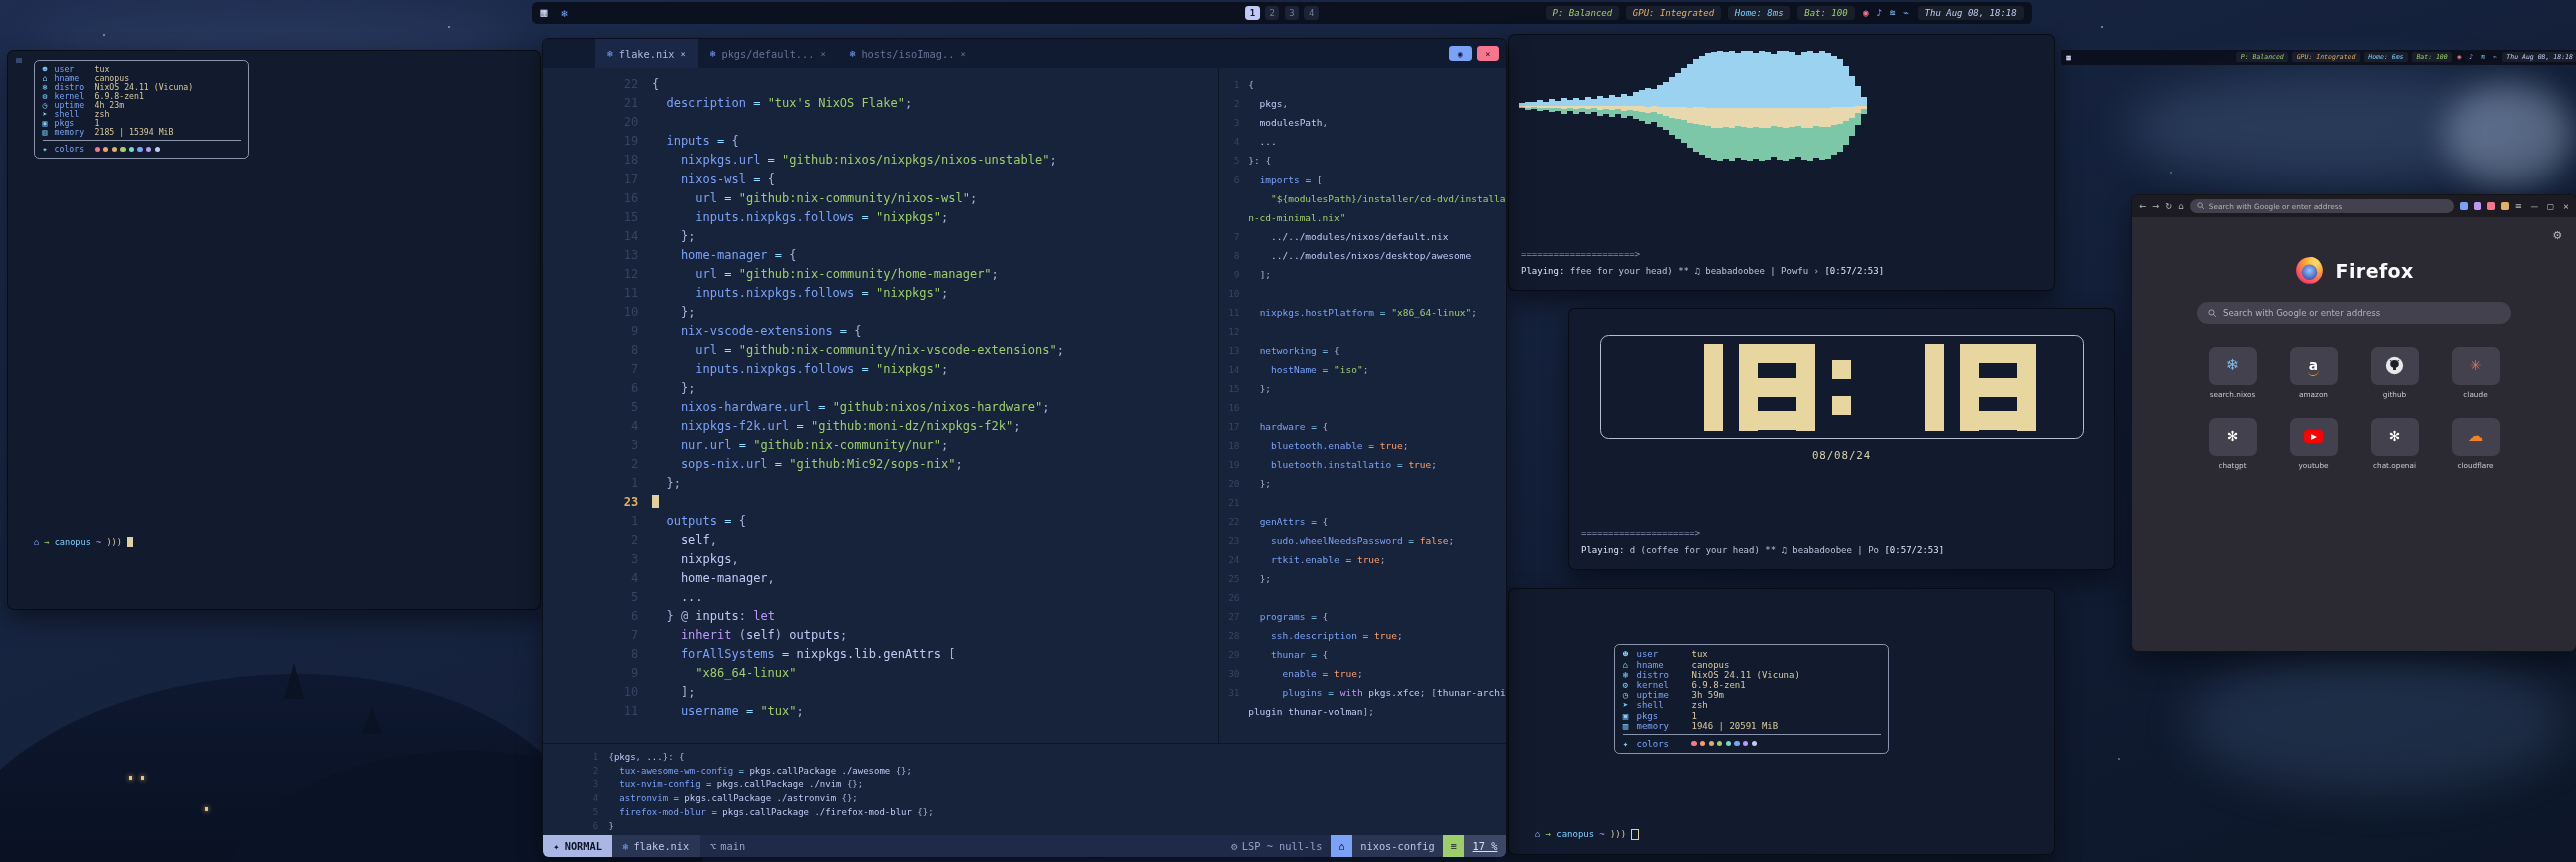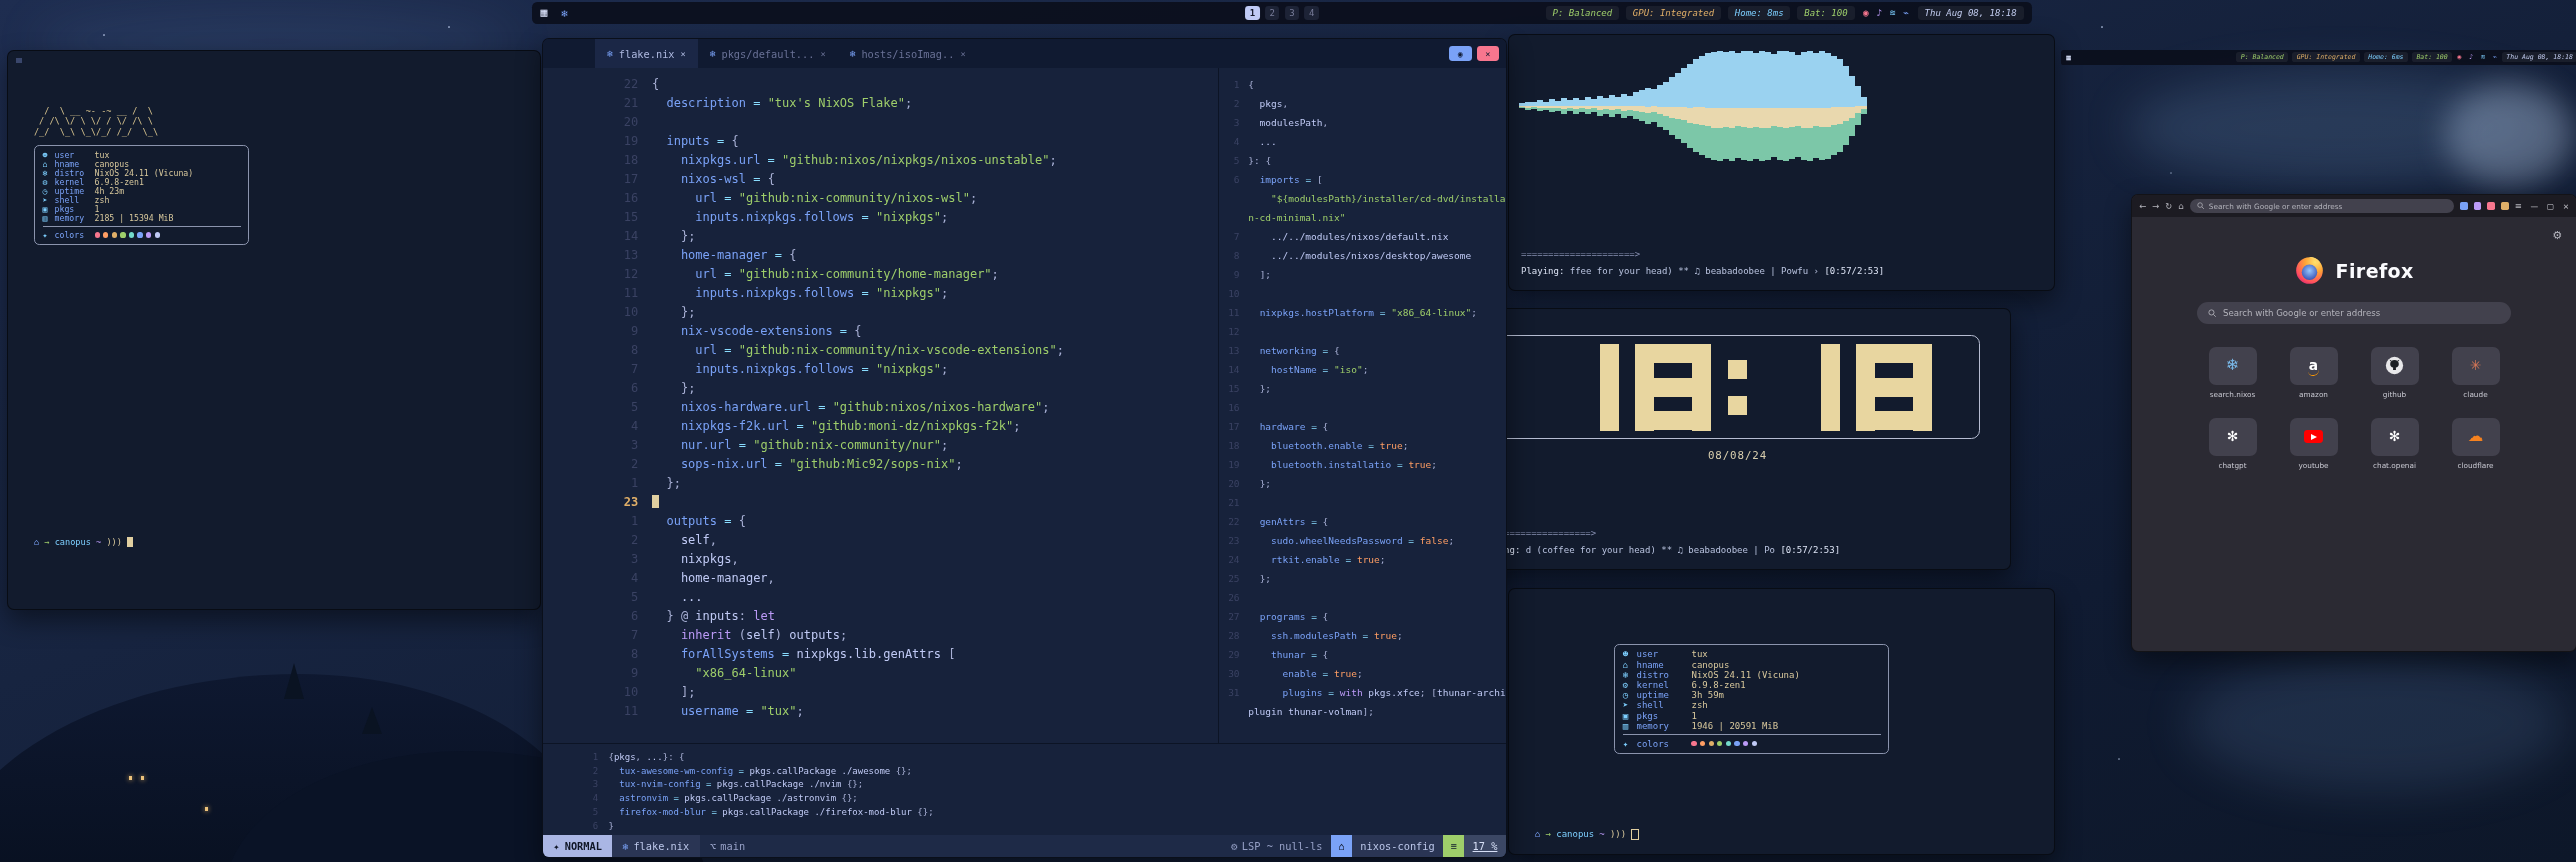--- a/index.html
+++ b/index.html
@@ -102,21 +102,21 @@
   .sl-prog-t{background:#3b4764;color:#d7e0f7;text-decoration:underline;}
   
   #viz-win{left:1508px;top:34px;width:545px;height:255px;z-index:13;}
   .bars{position:absolute;left:10.3px;top:13.8px;height:114px;display:flex;align-items:center;}
   .vbar{width:6px;flex:none;}
   .media{position:absolute;left:12px;bottom:10.3px;font-size:9px;line-height:17px;}
   .sepline{color:#8891b3;}
   .playline{color:#b9c3df;white-space:nowrap;}
   .pl{color:#dde4f5;}
   .pt{color:#dde4f5;}
-  #clock-win{left:1464px;top:308px;width:545px;height:260px;z-index:13;}
+  #clock-win{left:1568px;top:308px;width:545px;height:260px;z-index:13;}
   .clockbox{width:482px;height:102px;margin:26px auto 0;border:1.7px solid #b6bdd2;border-radius:8.6px;display:flex;align-items:center;justify-content:center;}
   .segrow{display:flex;gap:15.5px;align-items:center;}
   .dig{position:relative;width:76px;height:86px;}
   .dig i{position:absolute;background:#e8d6a0;}
   .colon{position:relative;width:22.4px;height:86px;}
   .colon i{position:absolute;left:1.7px;width:19px;height:19px;background:#e8d6a0;}
   .colon i:first-child{top:15.5px;}
   .colon i:last-child{top:52px;}
   .clockdate{text-align:center;margin-top:10.3px;font-size:10.8px;color:#d9cfae;letter-spacing:0.9px;}
   #fetch-win{left:1508px;top:588px;width:545px;height:265px;z-index:13;}
@@ -217,23 +217,20 @@
         <span class="tico" style="color:#bb9af7">♪</span>
         <span class="tico" style="color:#7dcfff">≋</span>
         <span class="tico" style="color:#7aa2f7">⌁</span>
       </div>
     <span class="pill clockpill">Thu Aug 08, 18:18</span>
   </div>
 </div>
 
 <div class="win term" id="term-left">
   <span class="term-dot"></span>
-  <pre class="art" id="art1">  /  \ __ ~- -~ __ /  \
- / /\ \/ \ \/ / \/ /\ \
-/_/  \_\ \_\/_/ /_/  \_\</pre>
   <div class="fetch-box" id="fb1">
       <div class="frow">
         <span class="fi">☻</span>
         <span class="fl">user</span>
         <span class="fv">tux</span>
       </div>
       <div class="frow">
         <span class="fi">⌂</span>
         <span class="fl">hname</span>
         <span class="fv">canopus</span>
@@ -377,21 +374,21 @@
         <div class="cl"><span class="ln">18</span><span class="ct">    <span class="f">bluetooth.enable</span> <span class="o">=</span> <span class="b">true</span><span class="p">;</span></span></div>
         <div class="cl"><span class="ln">19</span><span class="ct">    <span class="f">bluetooth.installatio</span> <span class="o">=</span> <span class="b">true</span><span class="p">;</span></span></div>
         <div class="cl"><span class="ln">20</span><span class="ct">  <span class="p">}</span><span class="p">;</span></span></div>
         <div class="cl"><span class="ln">21</span><span class="ct"></span></div>
         <div class="cl"><span class="ln">22</span><span class="ct">  <span class="f">genAttrs</span> <span class="o">=</span> <span class="p">{</span></span></div>
         <div class="cl"><span class="ln">23</span><span class="ct">    <span class="f">sudo.wheelNeedsPassword</span> <span class="o">=</span> <span class="b">false</span><span class="p">;</span></span></div>
         <div class="cl"><span class="ln">24</span><span class="ct">    <span class="f">rtkit.enable</span> <span class="o">=</span> <span class="b">true</span><span class="p">;</span></span></div>
         <div class="cl"><span class="ln">25</span><span class="ct">  <span class="p">}</span><span class="p">;</span></span></div>
         <div class="cl"><span class="ln">26</span><span class="ct"></span></div>
         <div class="cl"><span class="ln">27</span><span class="ct">  <span class="f">programs</span> <span class="o">=</span> <span class="p">{</span></span></div>
-        <div class="cl"><span class="ln">28</span><span class="ct">    <span class="f">ssh.modulesPath</span> <span class="o">=</span> <span class="b">true</span><span class="p">;</span></span></div>
+        <div class="cl"><span class="ln">28</span><span class="ct">    <span class="f">ssh.description</span> <span class="o">=</span> <span class="b">true</span><span class="p">;</span></span></div>
         <div class="cl"><span class="ln">29</span><span class="ct">    <span class="f">thunar</span> <span class="o">=</span> <span class="p">{</span></span></div>
         <div class="cl"><span class="ln">30</span><span class="ct">      <span class="f">enable</span> <span class="o">=</span> <span class="b">true</span><span class="p">;</span></span></div>
         <div class="cl"><span class="ln">31</span><span class="ct">      <span class="f">plugins</span> <span class="o">=</span> <span class="k">with</span> pkgs.xfce<span class="p">;</span> <span class="p">[</span>thunar-archive-</span></div>
         <div class="cl"><span class="ln"></span><span class="ct">plugin thunar-volman<span class="p">]</span><span class="p">;</span></span></div>
       </div>
   </div>
   <div class="pane pane-bottom" id="pane-bottom">
       <div class="cl"><span class="ln">1</span><span class="ct"><span class="p">{</span>pkgs<span class="p">,</span> ...<span class="p">}</span><span class="p">:</span> <span class="p">{</span></span></div>
       <div class="cl"><span class="ln">2</span><span class="ct">  <span class="f">tux-awesome-wm-config</span> <span class="o">=</span> pkgs.callPackage ./awesome <span class="p">{</span><span class="p">}</span><span class="p">;</span></span></div>
       <div class="cl"><span class="ln">3</span><span class="ct">  <span class="f">tux-nvim-config</span> <span class="o">=</span> pkgs.callPackage ./nvim <span class="p">{</span><span class="p">}</span><span class="p">;</span></span></div>

